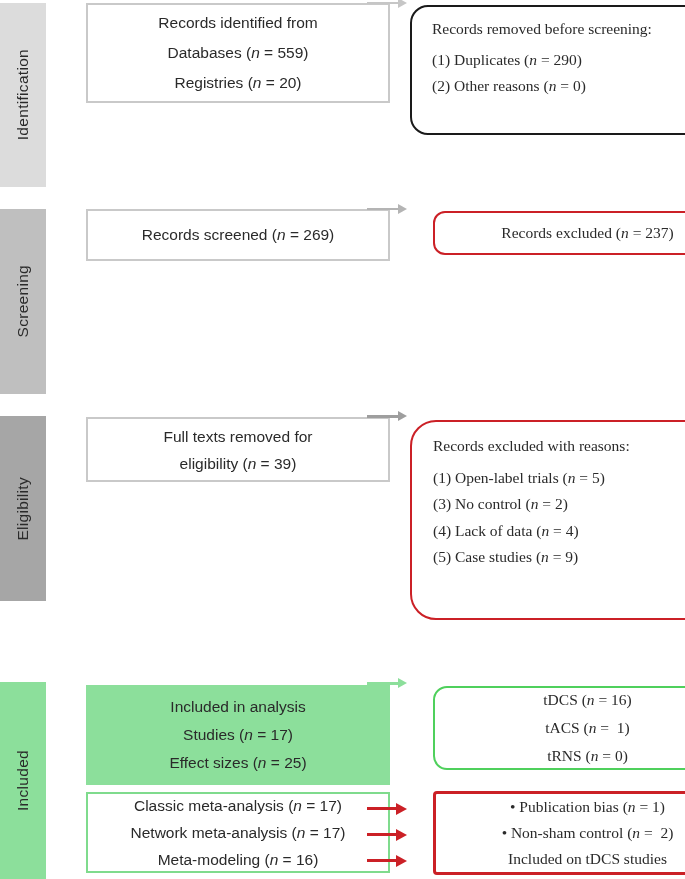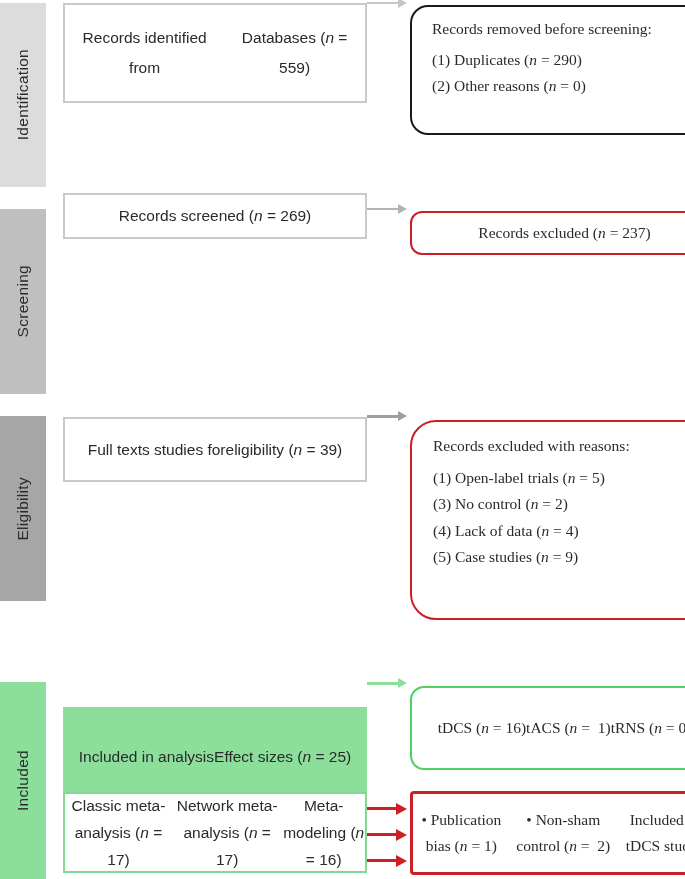--- a/index.html
+++ b/index.html
@@ -24,29 +24,29 @@
   }
   
   .vlabel{position:absolute;left:0;width:46px;display:flex;align-items:center;justify-content:center;}
   .vlabel span{writing-mode:vertical-rl;transform:rotate(180deg);letter-spacing:.3px;white-space:nowrap;}
   .vlabel-ident{top:3px;height:184px;background:var(--gray-light-label);}
   .vlabel-screen{top:209px;height:185px;background:var(--gray-mid-label);}
   .vlabel-elig{top:416px;height:185px;background:var(--gray-dark-label);}
   .vlabel-incl{top:682px;height:197px;background:var(--green-fill);}
   
   .box{position:absolute;box-sizing:border-box;background:#ffffff;}
-  .center{display:flex;flex-direction:row;justify-content:center;align-items:center;text-align:center;}
+  .center{display:flex;flex-direction:column;justify-content:center;align-items:center;text-align:center;margin-left:23px;}
   .leftcol{left:63px;width:304px;border:2px solid var(--box-border-gray);}
   .rightcol{left:410px;width:309px;font-family:Liberation Serif, serif;}
   .line{white-space:pre-wrap;}
   
   .b-identified{top:3px;height:100px;line-height:30px;}
-  .b-screened{top:193px;height:46px;line-height:22px;}
+  .b-screened{top:209px;height:52px;line-height:22px;}
   .b-fulltexts{top:417px;height:65px;line-height:27px;}
-  .b-included{top:707px;height:100px;border:none;background:var(--green-fill);line-height:28px;}
+  .b-included{top:685px;height:100px;border:none;background:var(--green-fill);line-height:28px;}
   .b-methods{top:792px;height:81px;border:2px solid var(--green-border-light);line-height:27px;}
   
   .b-removed{top:5px;height:130px;border:2.5px solid var(--ink);border-radius:18px;
              padding:9px 14px 0 20px;line-height:26px;text-align:left;}
   .b-excluded{top:211px;height:44px;border:2.5px solid var(--red);border-radius:12px;line-height:22px;}
   .b-reasons{top:420px;height:200px;border:2.5px solid var(--red);border-radius:26px;
              padding:11px 10px 4px 21px;line-height:26.5px;text-align:left;}
   .b-types{top:686px;height:84px;border:2px solid var(--green-border);border-radius:14px;line-height:28px;}
   .b-sensitivity{top:791px;height:84px;border:3px solid var(--red);border-radius:4px;line-height:26px;}
   .para-gap .line:first-child{margin-bottom:5px;}
@@ -77,51 +77,53 @@
   <div class="vlabel vlabel-elig">
     <span>Eligibility</span>
   </div>
   <div class="vlabel vlabel-incl">
     <span>Included</span>
   </div>
 
   <div class="box leftcol center b-identified">
       <div class="line">Records identified from</div>
       <div class="line">Databases (<i>n</i> = 559)</div>
+      <div class="line">Registries (<i>n</i> = 20)</div>
     </div>
   <div class="arrow arrow-g1"></div>
   <div class="box rightcol b-removed para-gap">
       <div class="line">Records removed before screening:</div>
       <div class="line">(1) Duplicates (<i>n</i> = 290)</div>
       <div class="line">(2) Other reasons (<i>n</i> = 0)</div>
     </div>
 
   <div class="box leftcol center b-screened">
       <div class="line">Records screened (<i>n</i> = 269)</div>
     </div>
   <div class="arrow arrow-g2"></div>
   <div class="box rightcol center b-excluded">
       <div class="line">Records excluded (<i>n</i> = 237)</div>
     </div>
 
   <div class="box leftcol center b-fulltexts">
-      <div class="line">Full texts studies for</div>
+      <div class="line">Full texts removed for</div>
       <div class="line">eligibility (<i>n</i> = 39)</div>
     </div>
   <div class="arrow arrow-g3"></div>
   <div class="box rightcol b-reasons para-gap">
       <div class="line">Records excluded with reasons:</div>
       <div class="line">(1) Open-label trials (<i>n</i> = 5)</div>
       <div class="line">(3) No control (<i>n</i> = 2)</div>
       <div class="line">(4) Lack of data (<i>n</i> = 4)</div>
       <div class="line">(5) Case studies (<i>n</i> = 9)</div>
     </div>
 
   <div class="box leftcol center b-included">
       <div class="line">Included in analysis</div>
+      <div class="line">Studies (<i>n</i> = 17)</div>
       <div class="line">Effect sizes (<i>n</i> = 25)</div>
     </div>
   <div class="arrow arrow-green"></div>
   <div class="box rightcol center b-types">
       <div class="line">tDCS (<i>n</i> = 16)</div>
       <div class="line">tACS (<i>n</i> =  1)</div>
       <div class="line">tRNS (<i>n</i> = 0)</div>
     </div>
 
   <div class="box leftcol center b-methods">

